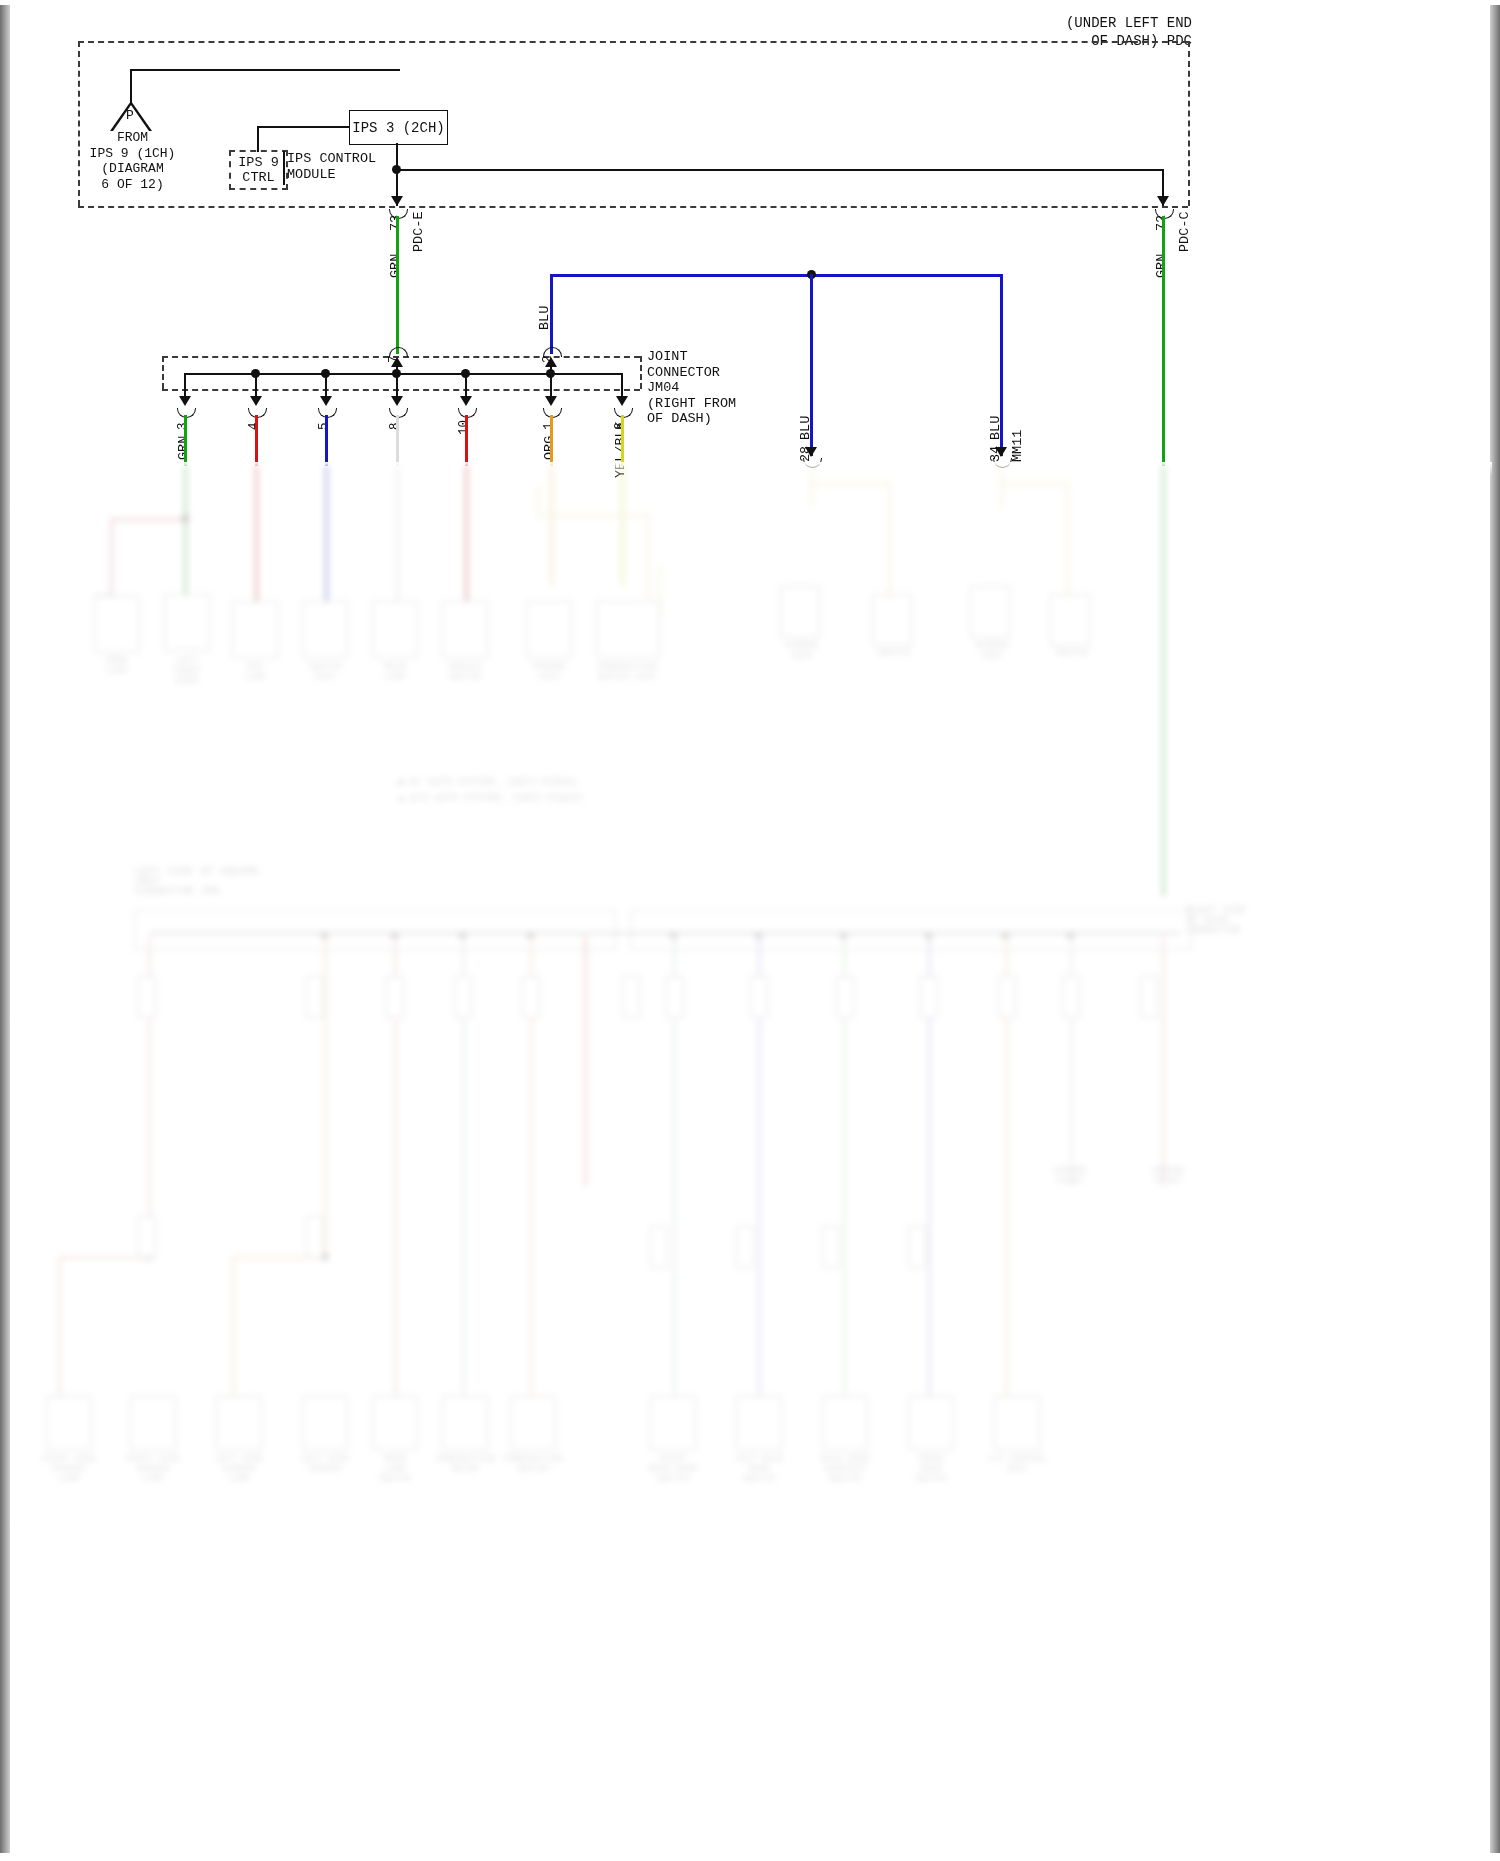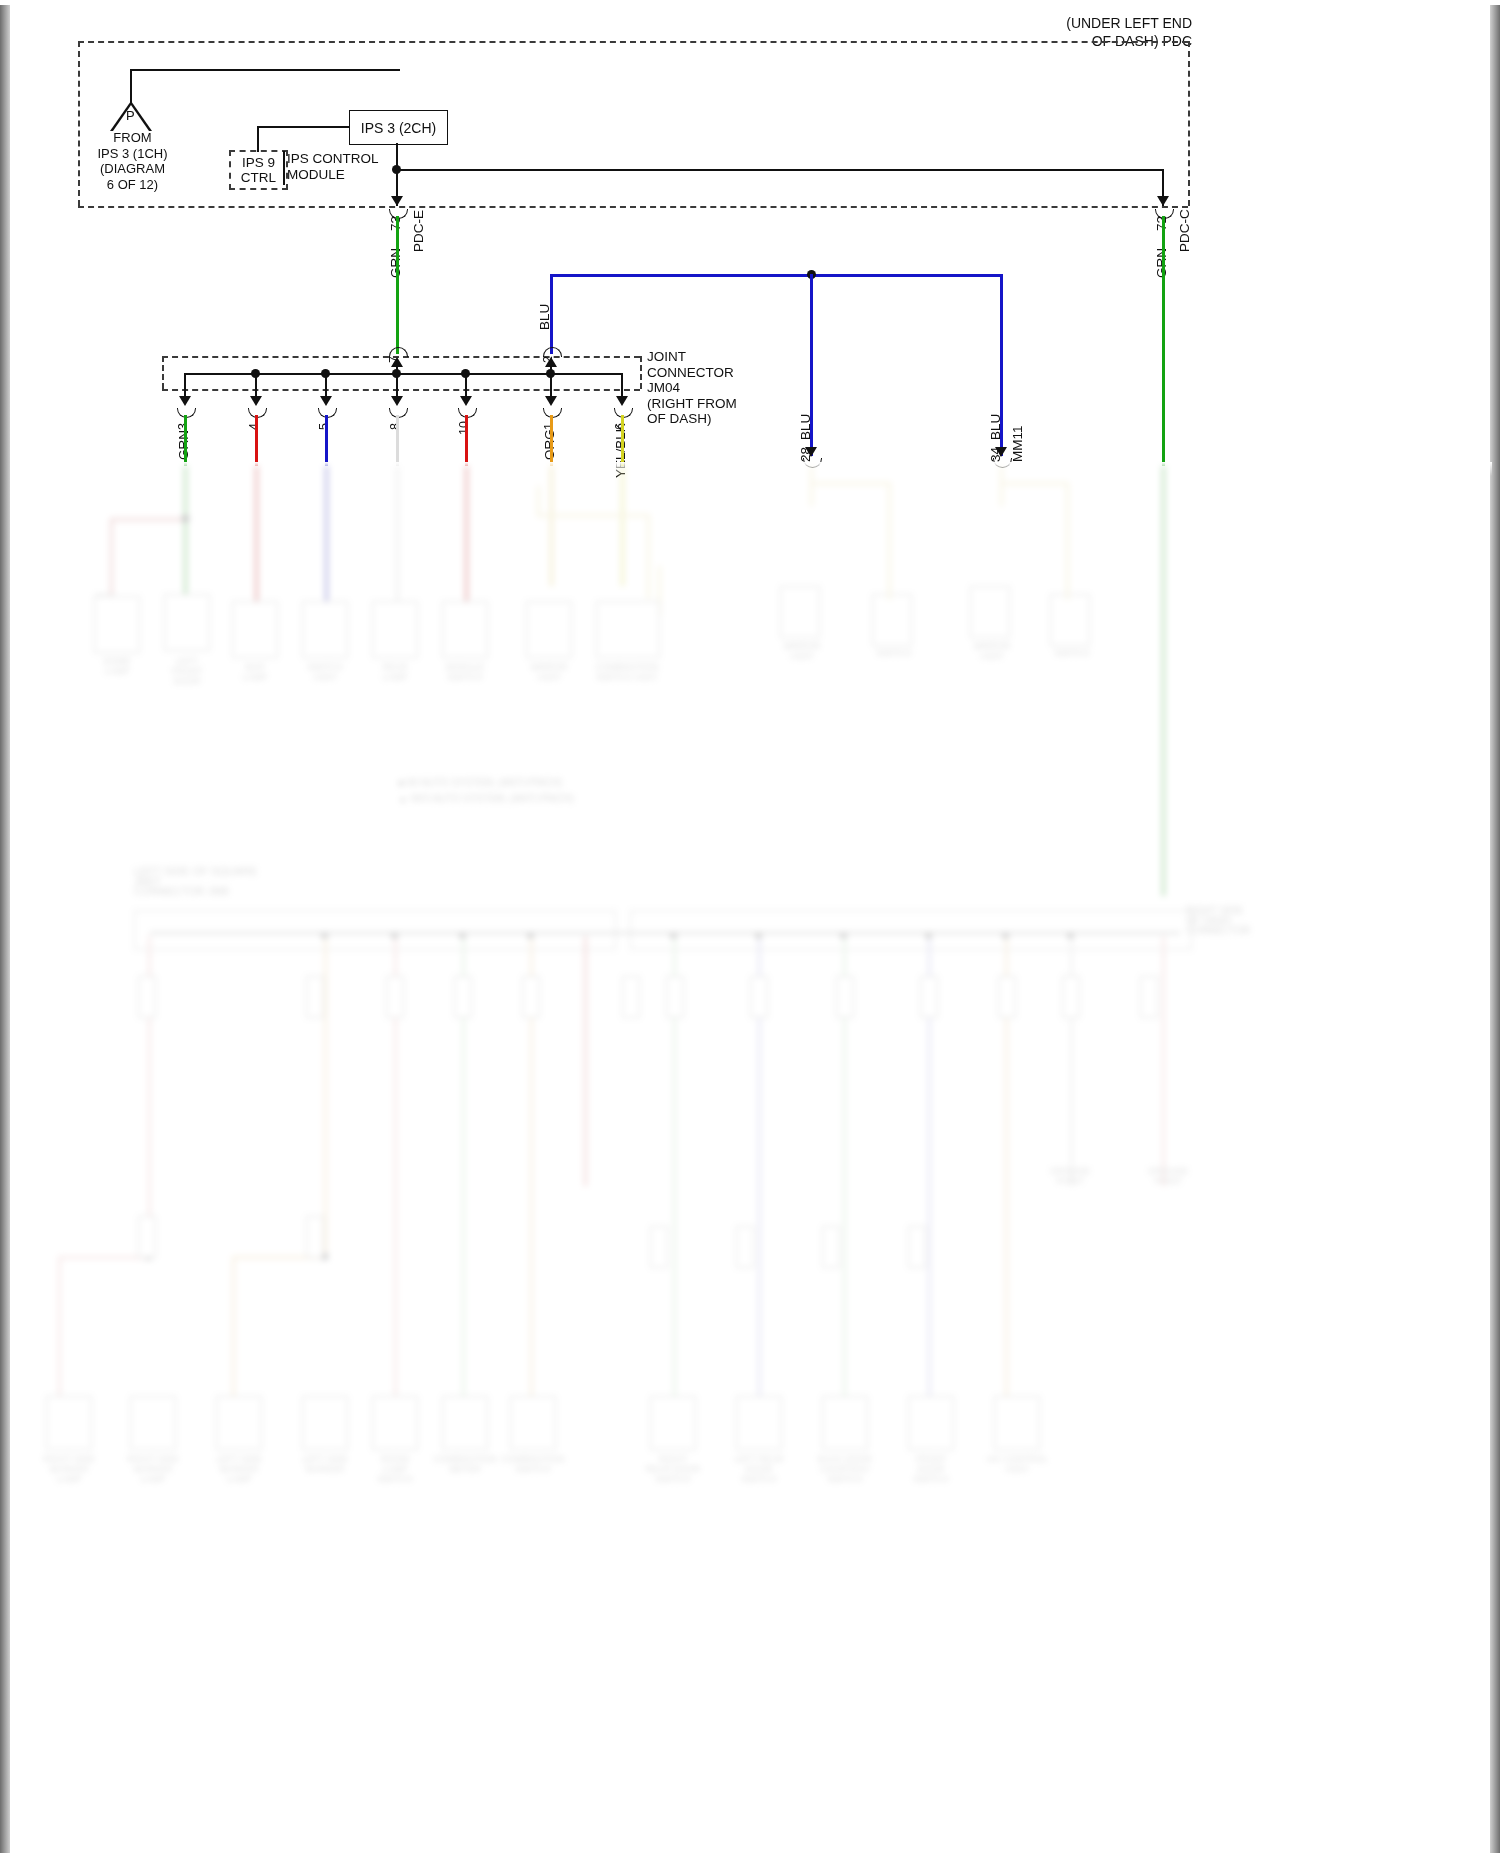--- a/index.html
+++ b/index.html
@@ -6,21 +6,21 @@
   body{font-family:"Liberation Sans", sans-serif;}
   #page{position:relative;width:1500px;height:1861px;background:#ffffff;overflow:hidden;}
 
   
   .edge-left{position:absolute;left:0;top:0;width:10px;height:1861px;background:linear-gradient(90deg,#6d6d6d 0%,#9a9a9a 45%,#cfcfcf 100%);}
   .edge-right{position:absolute;right:0;top:0;width:10px;height:1861px;background:linear-gradient(270deg,#6d6d6d 0%,#9a9a9a 45%,#cfcfcf 100%);}
   .edge-top{position:absolute;left:0;top:0;width:1500px;height:5px;background:#ffffff;}
   .edge-bottom{position:absolute;left:0;bottom:0;width:1500px;height:8px;background:#ffffff;}
 
   
-  .sheet{position:absolute;left:10px;top:0;width:1482px;height:1861px;}
+  .sheet{position:absolute;left:10px;top:0;width:1482px;height:1861px;font-family:Liberation Mono, monospace;}
 
   
   .wire{position:absolute;background:#111;}
   .h{height:2px;}
   .v{width:2px;}
   .dashh{position:absolute;height:0;border-top:2px dashed #3a3a3a;}
   .dashv{position:absolute;width:0;border-left:2px dashed #3a3a3a;}
   .dot{position:absolute;width:9px;height:9px;border-radius:50%;background:#111;}
   .txt{position:absolute;color:#111;font-size:13.5px;line-height:15.5px;white-space:pre;}
   .txt.c{text-align:center;}
@@ -85,21 +85,21 @@
     <div class="dashv" style="left:68px;top:41px;height:165px;"></div>
     <div class="dashh" style="left:68px;top:206px;width:1110px;"></div>
     <div class="dashv" style="left:1178px;top:41px;height:165px;"></div>
 
     <div class="wire v" style="left:120px;top:69px;height:40px;"></div>
     <div class="wire h" style="left:120px;top:69px;width:270px;"></div>
     <div class="tri" style="left:100px;top:101px;"></div>
     <div class="tri-in" style="left:103px;top:105px;"></div>
     <div class="txt" style="left:116px;top:108px;font-size:13px;">P</div>
     <div class="txt c" style="left:55px;top:130px;width:135px;font-size:13px;line-height:15.5px;">FROM
-IPS 3 (1CH)
+IPS 9 (1CH)
 (DIAGRAM
 6 OF 12)</div>
 
     <div class="box" style="left:339px;top:110px;width:97px;height:33px;">IPS 3 (2CH)</div>
 
     <div class="dbox" style="left:219px;top:150px;width:55px;height:36px;">IPS 9
 CTRL</div>
     <div class="txt" style="left:277px;top:151px;line-height:16px;">IPS CONTROL
 MODULE</div>
 

